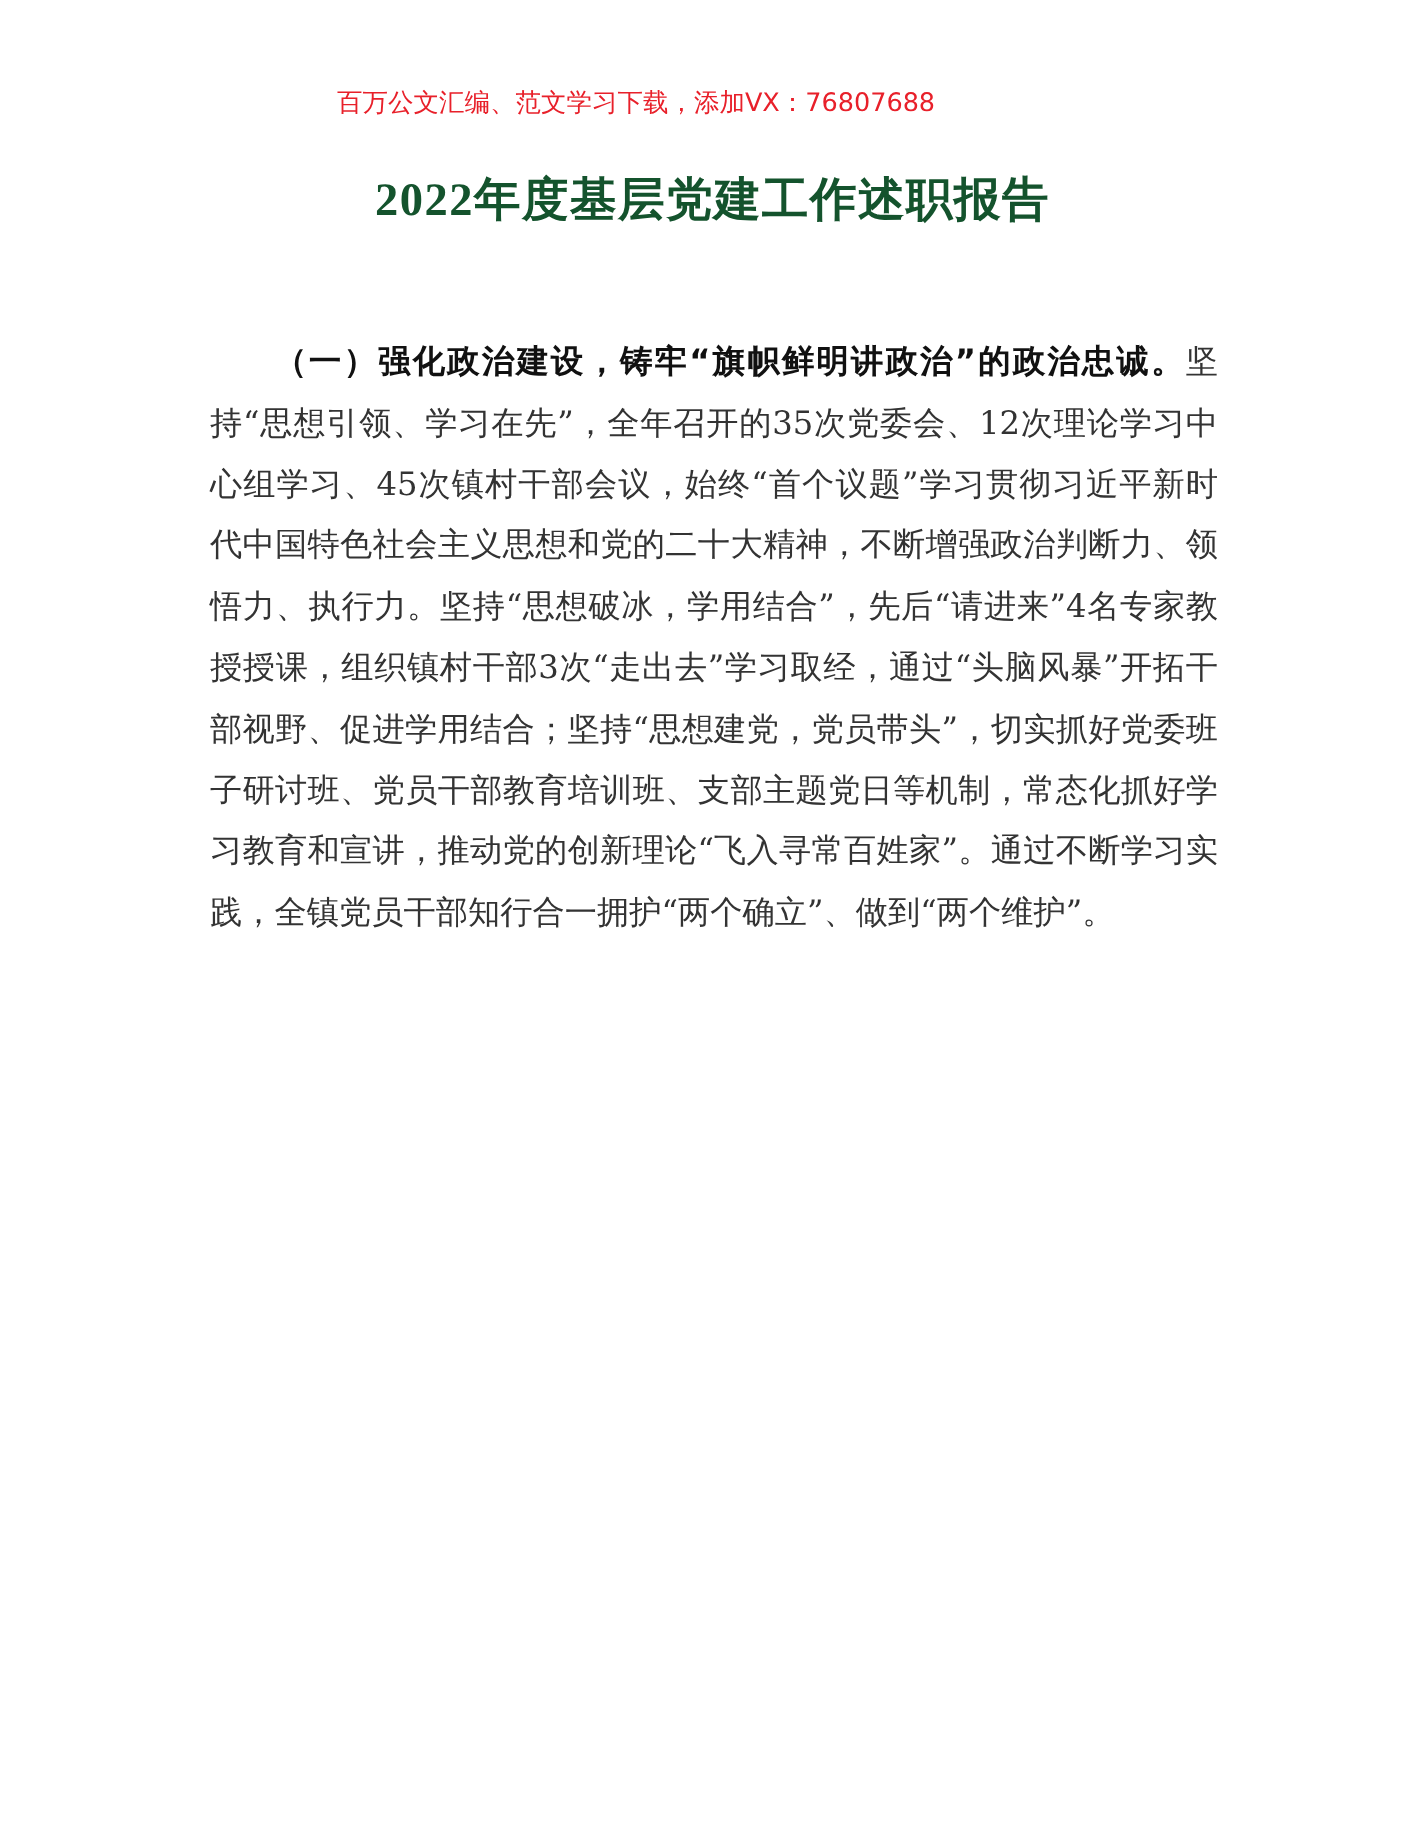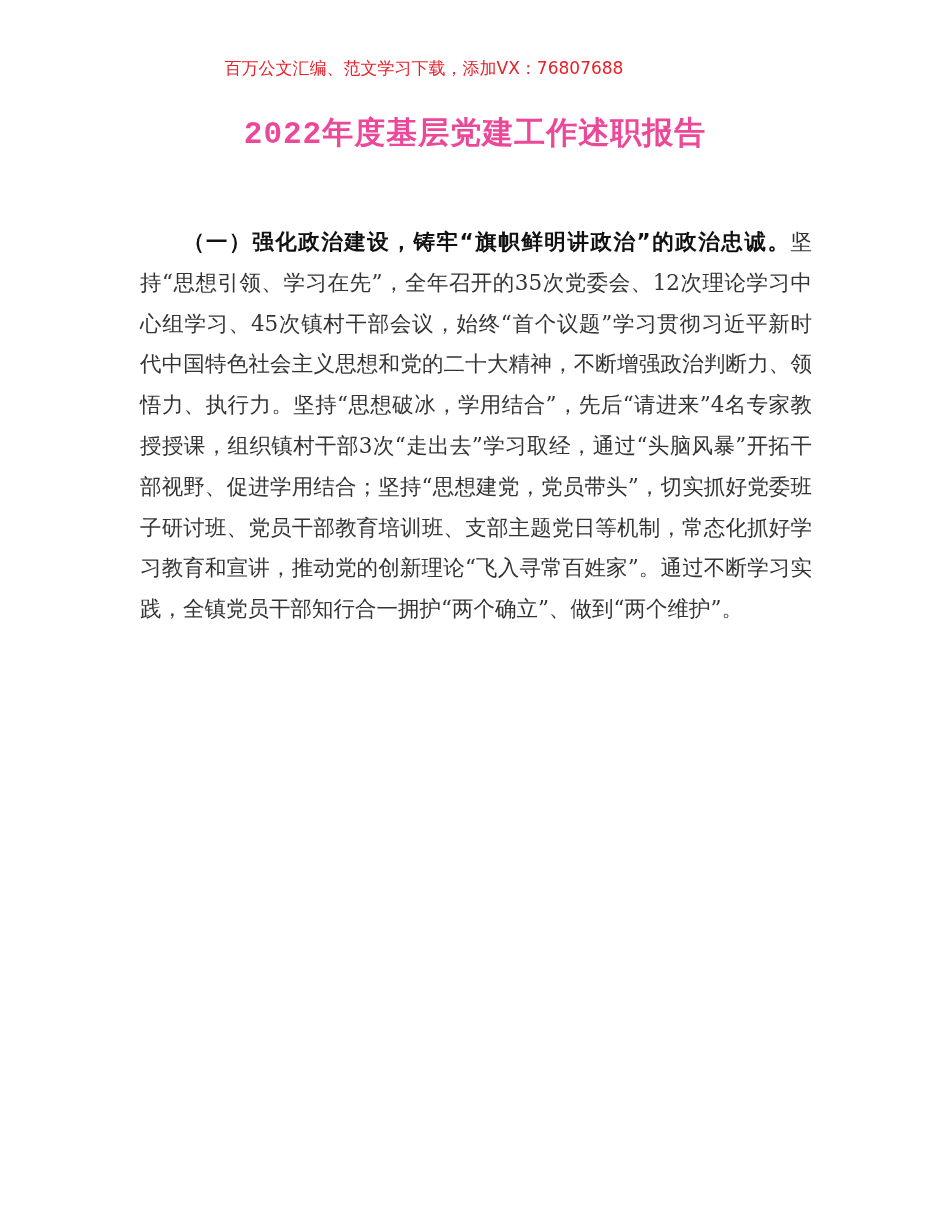--- a/index.html
+++ b/index.html
@@ -4,21 +4,21 @@
   <style>
     html, body { margin: 0; padding: 0; background: #ffffff; }
     body { width: 950px; height: 1230px; position: relative; overflow: hidden; }
     .page { position: absolute; left: 0; top: 0; width: 950px; height: 1230px; background: #fff; }
     .banner {
       position: absolute; top: 57px; left: 0; width: 848px; text-align: center;
       color: #e8202a; font-family: "DejaVu Sans", sans-serif; font-size: 17px; letter-spacing: 0px;
     }
     .title {
       position: absolute; top: 112px; left: 0; width: 950px; text-align: center;
-      font-family: Liberation Mono, monospace; font-weight: bold; font-size: 31px; color: #ec4899;
+      font-family: Liberation Serif, serif; font-weight: bold; font-size: 31px; color: #14532d;
       letter-spacing: 1px;
     }
     .body-text {
       position: absolute; left: 140px; width: 672px; top: 222px;
       font-family: "DejaVu Serif", serif; font-size: 21.5px; color: #222; line-height: 40.8px;
     }
     .h1 { margin: 0; text-indent: 36px; color: #333; }
     .para { margin: 0; text-indent: 43px; text-align: justify; }
     .para + .para { margin-top: 14px; }
     .h1 + .para { margin-top: 22px; }

